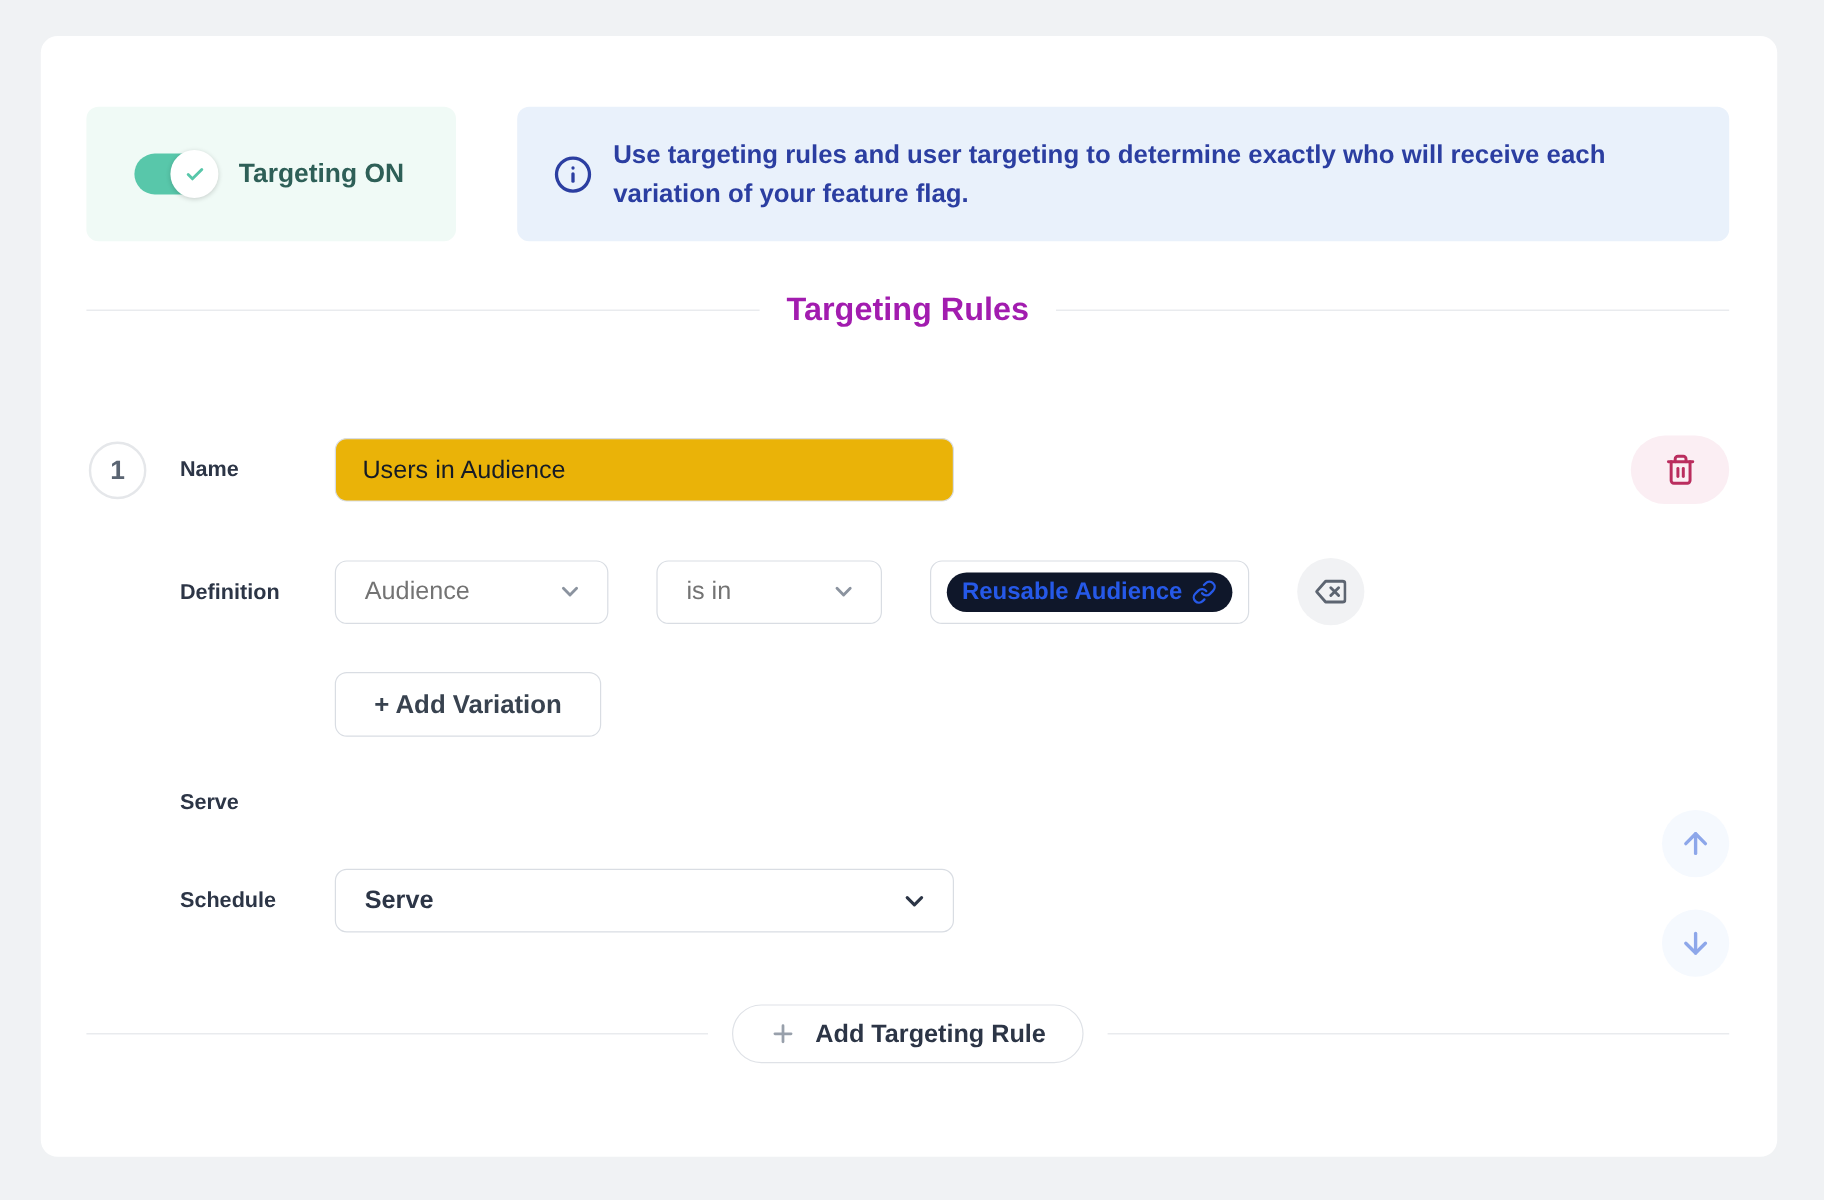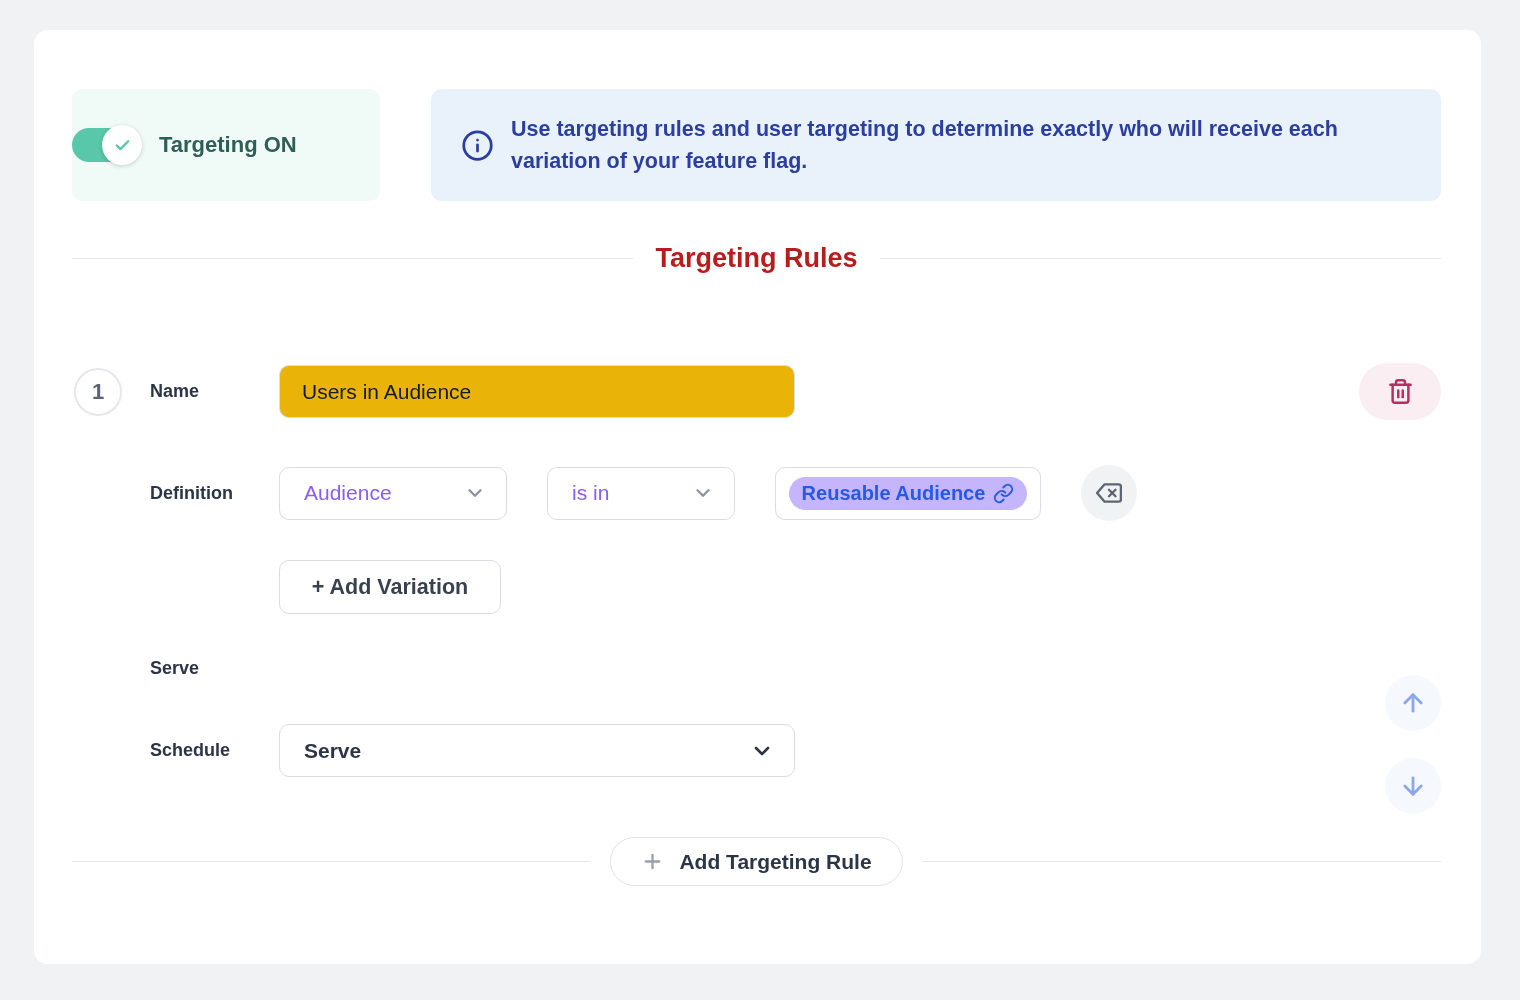--- a/index.html
+++ b/index.html
@@ -14,21 +14,21 @@
     position:absolute; left:34px; top:30px;
     width:1447px; height:934px;
     background:#ffffff; border-radius:14px;
     padding:59px 40px 0 38px;
   }
   
   .top-row { display:flex; gap:51px; }
   .toggle-panel {
     flex:none; width:308px; height:112px;
     background:#f0faf6; border-radius:10px;
-    display:flex; align-items:center; 
+    display:flex; align-items:center; padding-left:40px;
   }
   .toggle {
     position:relative; width:66px; height:34px;
     border-radius:17px; background:#58c7aa; cursor:pointer; flex:none;
   }
   .knob {
     position:absolute; right:-4px; top:-3px;
     width:40px; height:40px; border-radius:50%;
     background:#ffffff; box-shadow:0 1px 4px rgba(0,0,0,.18);
     display:flex; align-items:center; justify-content:center;
@@ -39,21 +39,21 @@
     display:flex; align-items:center; gap:17px; padding:0 30px;
   }
   .info-banner p {
     font-size:21.5px; font-weight:600; line-height:32px;
     color:#2b3ea1; max-width:880px;
   }
   .info-icon { flex:none; display:flex; }
   
   .section-header { margin-top:41px; display:flex; align-items:center; gap:22px; }
   .hline { flex:1; height:1px; background:#e4e7ea; }
-  .section-title { font-size:27px; font-weight:700; color:#b91c1c; line-height:33px; }
+  .section-title { font-size:27px; font-weight:700; color:#a21caf; line-height:33px; }
   
   .rule { margin-top:88px; }
   .rule-row { display:flex; align-items:center; }
   .num-col { width:78px; flex:none; }
   .num-circle {
     width:48px; height:48px; margin-left:2px; border-radius:50%;
     border:2px solid #e5e7ea; display:flex; align-items:center; justify-content:center;
     font-size:22px; font-weight:600; color:#5a6472;
   }
   .label-col { width:129px; flex:none; font-size:18px; font-weight:600; color:#2c3546; }
@@ -61,31 +61,31 @@
     width:516px; height:53px; border:1px solid #d9dde3; border-radius:10px;
     font-family:"Liberation Sans", sans-serif; font-size:21px; color:#151b26;
     padding:0 22px; outline:none; background:#eab308;
   }
   .select {
     height:53px; border:1px solid #d9dde3; border-radius:10px; background:#fff;
     display:flex; align-items:center; justify-content:space-between;
     padding:0 20px 0 24px; cursor:pointer;
   }
   .select .sel-text { font-size:21px; font-weight:600; color:#2c3546; }
-  .select.placeholder .sel-text { color:#8b5cf6; font-weight:400; }
+  .select.placeholder .sel-text { color:#737373; font-weight:400; }
   .w-attr { width:228px; margin-left:0; }
   .w-op { width:188px; margin-left:40px; }
   .w-full { width:516px; }
   .value-box {
     width:266px; height:53px; margin-left:40px;
     border:1px solid #d9dde3; border-radius:10px; background:#fff;
     display:flex; align-items:center; justify-content:center;
   }
   .chip {
-    background:#c4b5fd; border-radius:999px; padding:5px 13px;
+    background:#0f172a; border-radius:999px; padding:5px 13px;
     display:flex; align-items:center; gap:8px; cursor:pointer;
   }
   .chip span { font-size:20px; font-weight:700; color:#2659e8; }
   .icon-circle-btn {
     width:56px; height:56px; margin-left:40px; border-radius:50%;
     background:#f1f2f4; border:none; cursor:pointer;
     display:flex; align-items:center; justify-content:center;
   }
   .delete-btn {
     margin-left:auto; width:82px; height:57px; border:none; border-radius:29px;

